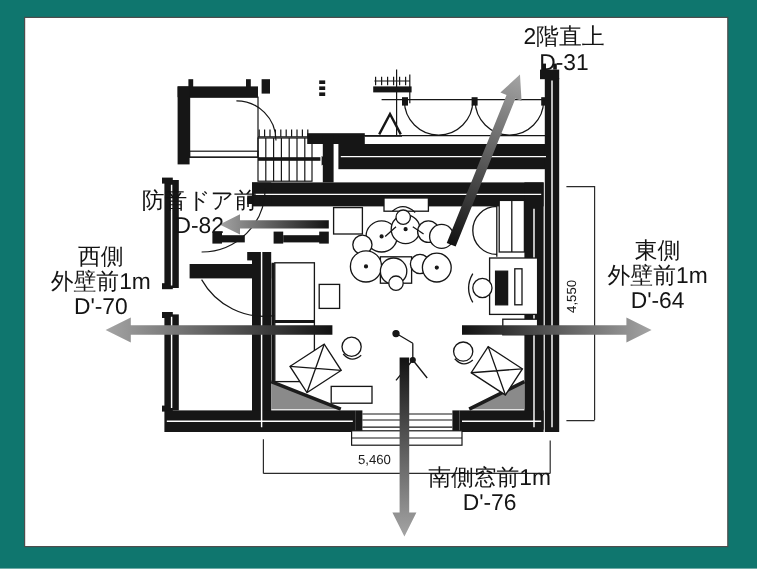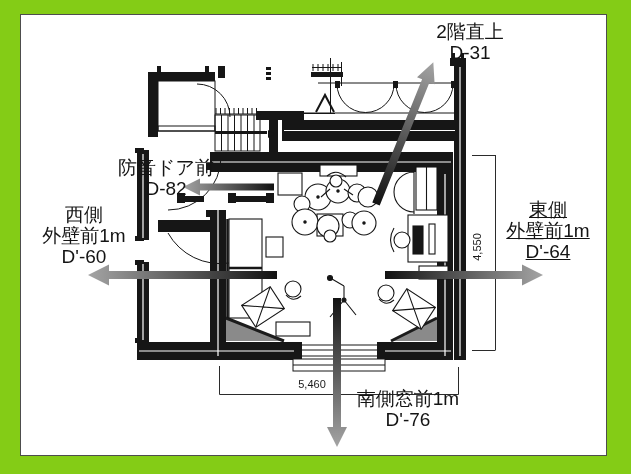--- a/index.html
+++ b/index.html
@@ -1,17 +1,17 @@
 <!DOCTYPE html>
 <html><head>
 <meta charset="utf-8">
 <style>
   html,body{margin:0;padding:0;background:#fff;}
   .stage{
-    position:relative;width:631px;height:474px;background:#84cc16;overflow:hidden;
+    position:relative;width:631px;height:474px;background:#0f766e;overflow:hidden;
     font-family:"Liberation Sans","DejaVu Sans",sans-serif;color:#111;
   }
   .stage svg{position:absolute;left:0;top:0;}
   .label{
     position:absolute;text-align:center;font-size:19px;line-height:21px;
     color:#141414;letter-spacing:0;white-space:nowrap;
   }
   .dim{
     position:absolute;font-size:11px;line-height:14px;color:#1a1a1a;text-align:center;
   }
@@ -240,24 +240,24 @@
 </div>
 
 <div class="label" style="left:96px;top:145px;width:140px;margin-top:12px;">
   <div>防音ドア前</div>
   <div>D-82</div>
 </div>
 
 <div class="label" style="left:14px;top:204px;width:140px;">
   <div>西側</div>
   <div>外壁前1m</div>
-  <div>D'-60</div>
-</div>
-
-<div class="label" style="left:478px;top:199px;width:140px;text-decoration:underline;">
+  <div>D'-70</div>
+</div>
+
+<div class="label" style="left:478px;top:199px;width:140px;">
   <div>東側</div>
   <div>外壁前1m</div>
   <div>D'-64</div>
 </div>
 
 <div class="label" style="left:328px;top:388px;width:160px;">
   <div>南側窓前1m</div>
   <div>D'-76</div>
 </div>
 

